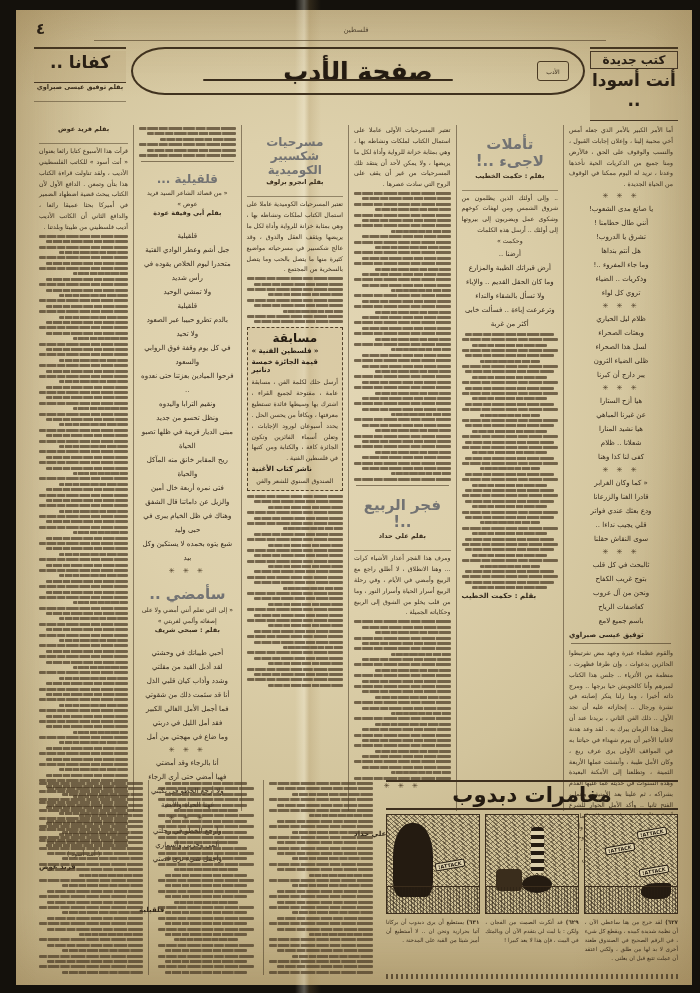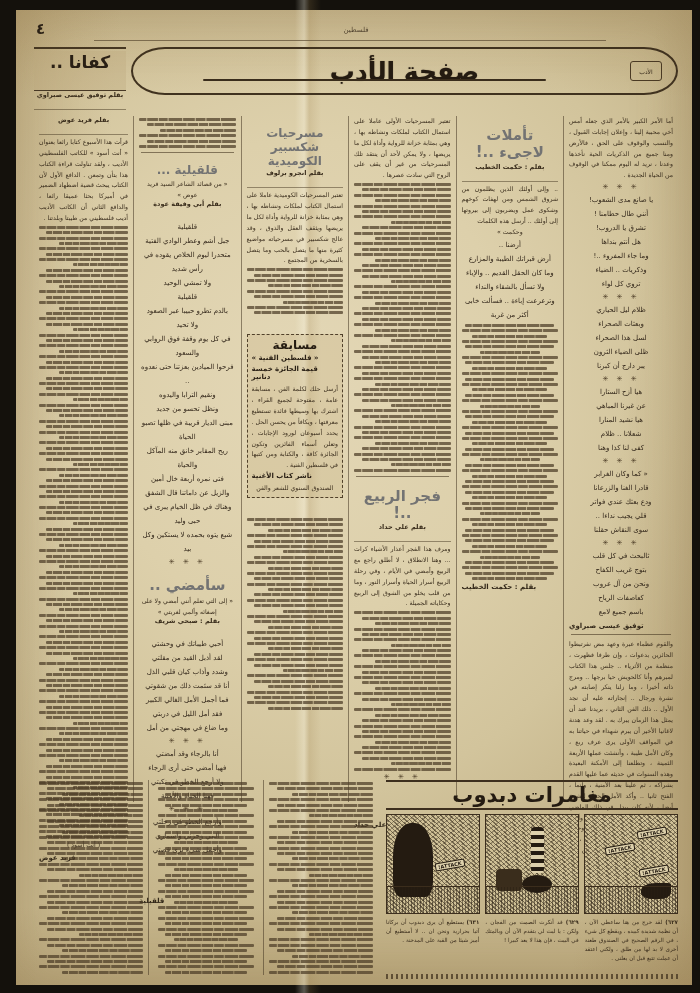--- a/index.html
+++ b/index.html
@@ -75,21 +75,21 @@
     font-size:6px;display:flex;align-items:center;justify-content:center;color:#3a2d1c;
   }
   .mh-center .swoosh{
     position:absolute; left:70px; right:130px; top:30px; height:1.5px;
     background:#3a2d1c; border-radius:2px;
   }
   .boxhead{
     border:1.5px solid #473825; text-align:center; font-size:12px; font-weight:bold;
     padding:1px 0; background:rgba(190,170,125,.35); letter-spacing:1px;
   }
-  .boxhead.big{font-size:17px;border:none;border-bottom:1.5px solid #473825;padding-bottom:18px;}
+  .boxhead.big{font-size:17px;border:none;border-bottom:1.5px solid #473825;padding-bottom:10px;}
 
   
   .cols{display:flex; gap:0; margin-top:4px; height:686px;}
   .col{position:relative; padding:0 5px;}
   .col + .col{border-right:1px solid rgba(70,55,34,.55);}
   .c1{width:96px;}  
   .c2{width:104px;}
   .c3{width:104px;}
   .c4{width:104px;}
   .c5{width:104px;}
@@ -133,21 +133,21 @@
   .body .ln.s4{width:62%;}
   .body.center .ln{margin-left:auto;margin-right:auto;}
 
   
   .txt{font-size:6.2px;line-height:1.75;text-align:justify;color:#3b2e1d;}
   .txt.c{text-align:center;}
   .poemline{font-size:7px;line-height:2.0;text-align:center;color:#33271a;}
 
   
   .boxed{
-    border:1px dashed #50402a; padding:3px 4px; margin:20px 0;
+    border:1px dashed #50402a; padding:3px 4px; margin:4px 0;
     background:rgba(198,178,132,.30);
   }
   .boxed h3{margin:0 0 2px;text-align:center;font-size:12px;font-weight:bold;color:#241b11;}
   .boxed .sub{text-align:left;font-size:7px;font-weight:bold;margin:1px 0 3px;}
 
   
   .comic{
     position:absolute; left:0; right:0; bottom:0; height:195px;
   }
   .comic-inner{
@@ -207,20 +207,24 @@
 
   <div class="content">
 
     <div class="runhead">
       <div class="pageno">٤</div>
       <div class="paper-name">فلسطين</div>
       <div class="rule"></div>
     </div>
 
     <div class="masthead-row">
+      <div class="mh-side left">
+        <div class="boxhead">كتب جديدة</div>
+        <div class="boxhead big">أنت أسودا ..</div>
+      </div>
 
       <div class="mh-center">
         <div class="swoosh"></div>
         <div class="title">صفحة الأدب</div>
         <div class="ornament">الأدب</div>
       </div>
 
       <div class="mh-side">
         <div class="boxhead big">كفانا ..</div>
         <div class="byline">بقلم توفيق عيسى صبراوي</div>

